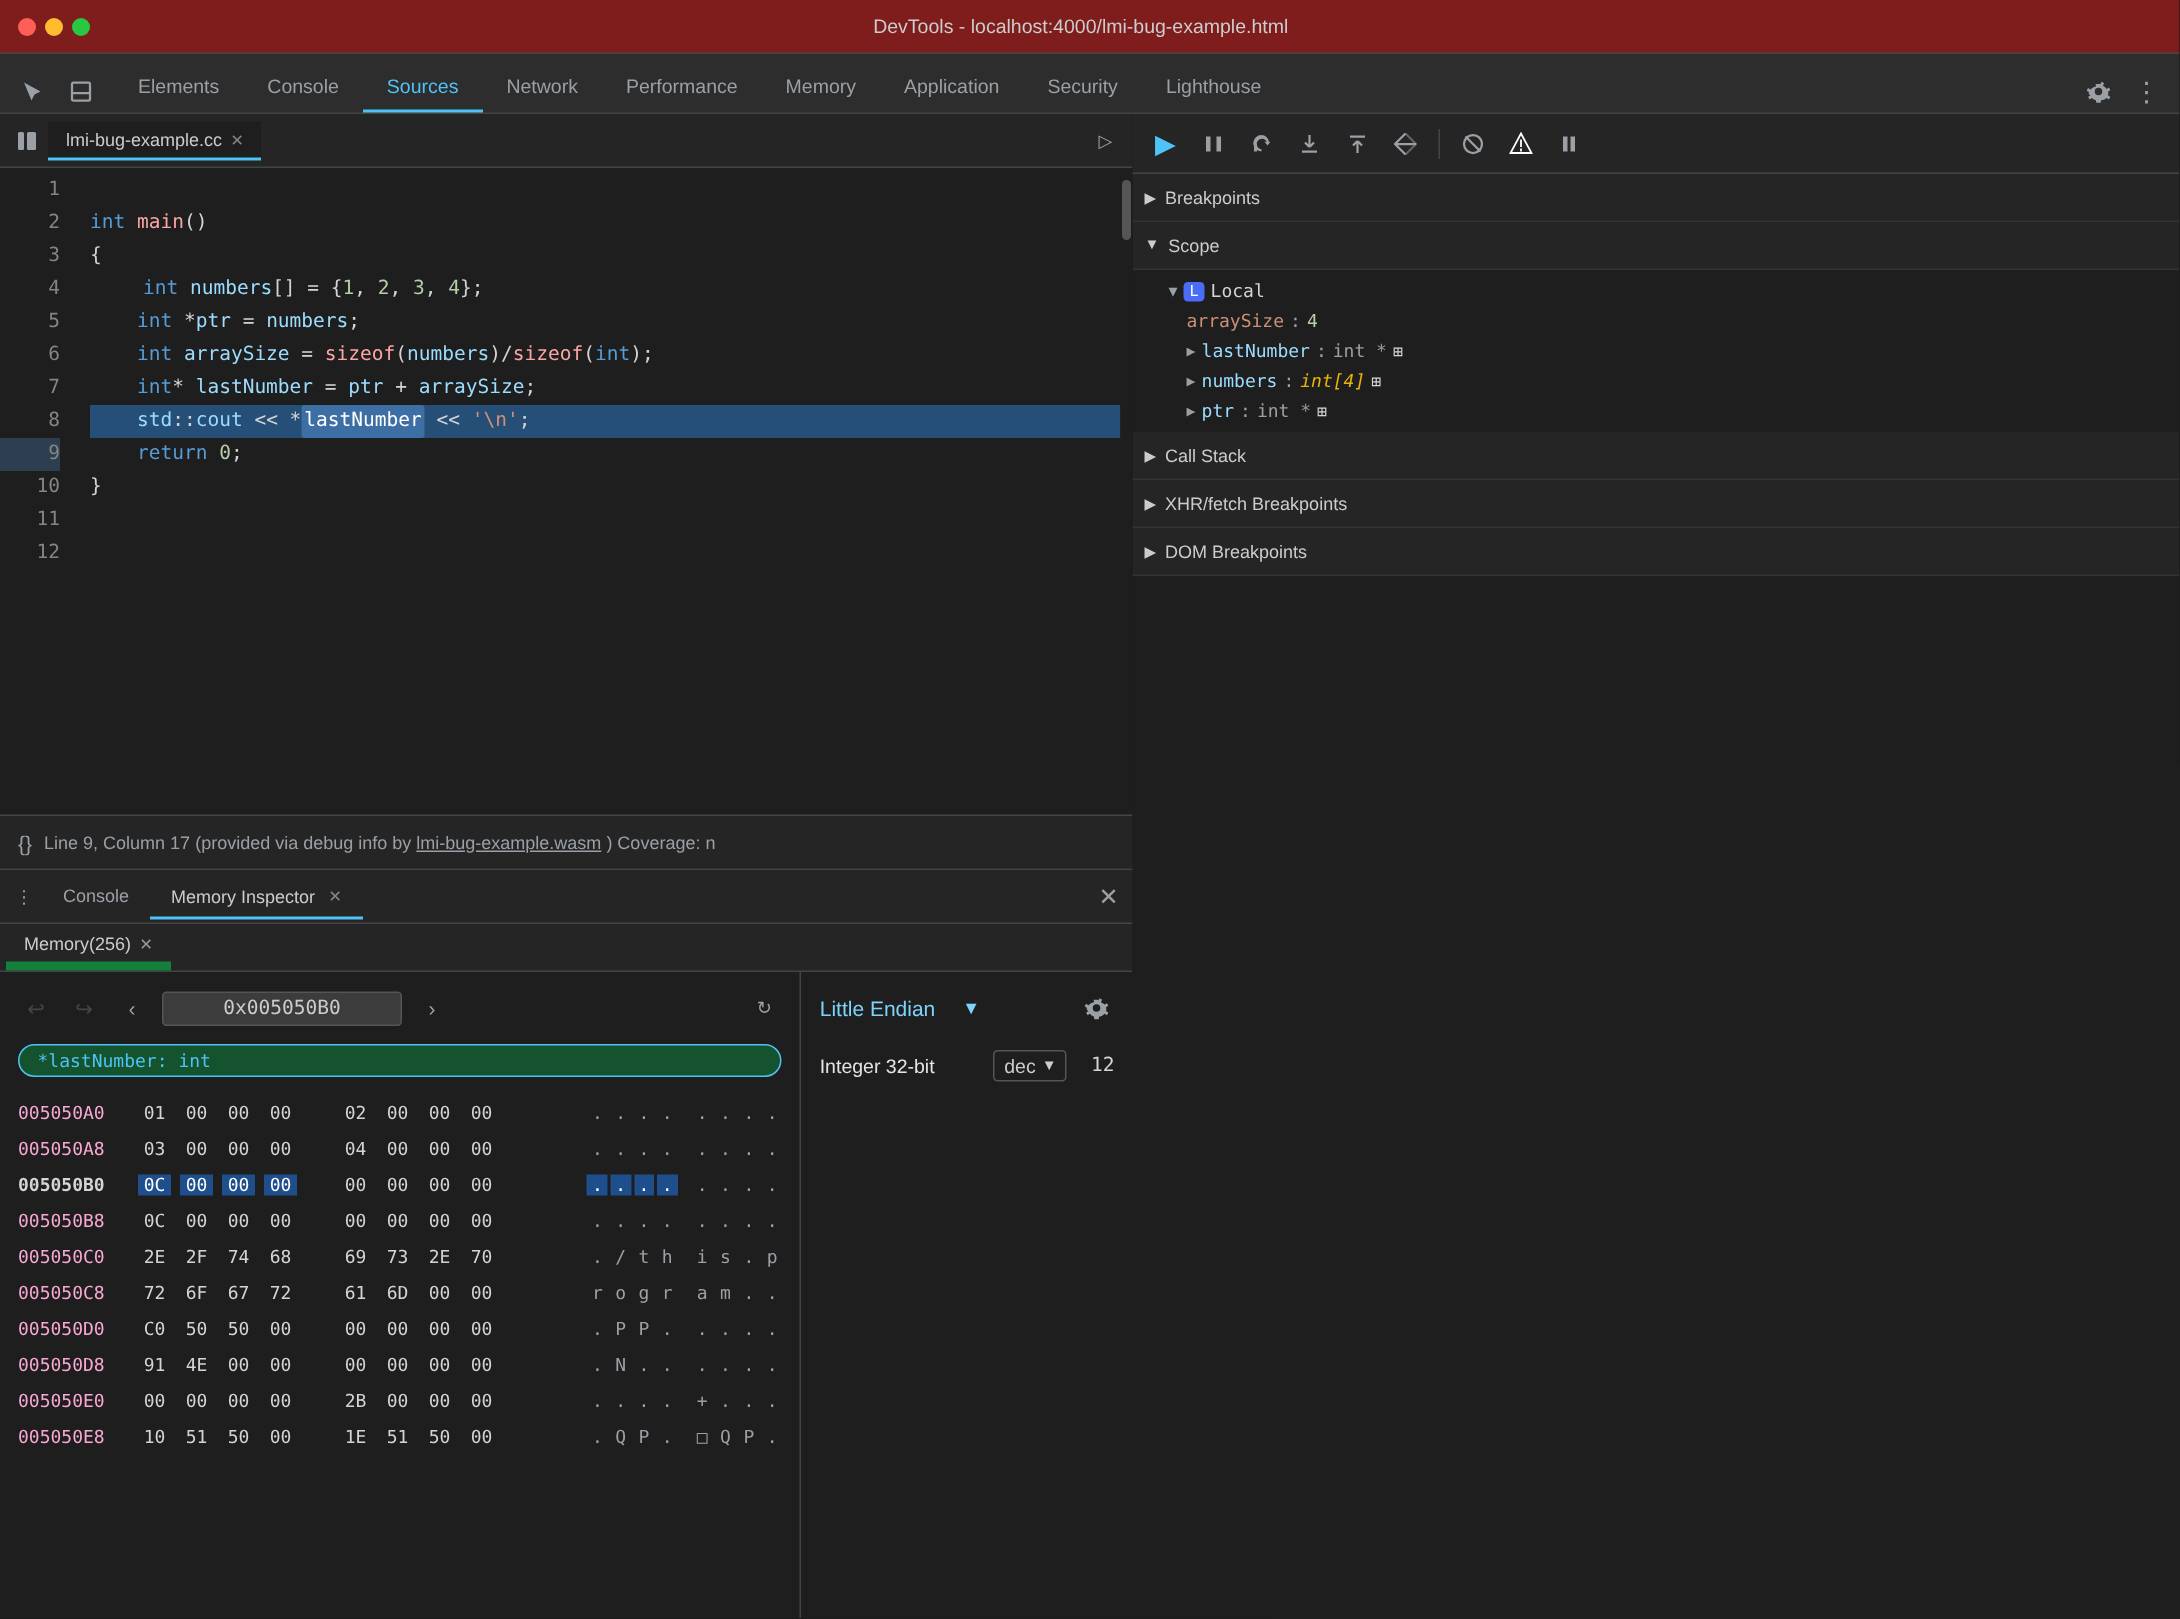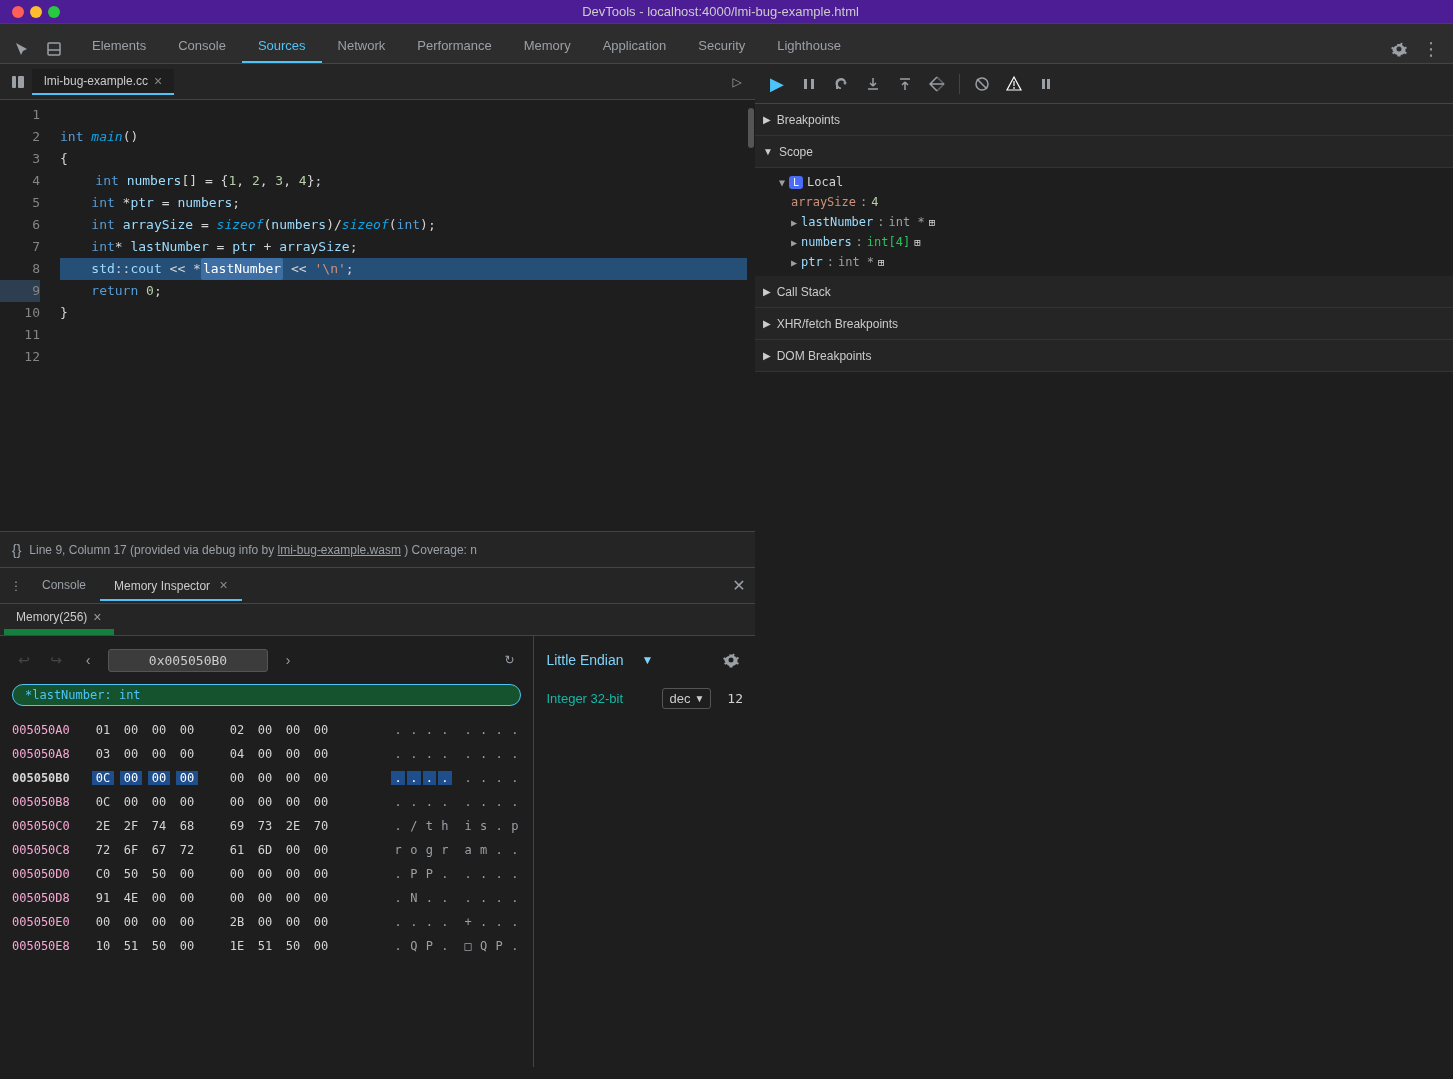--- a/index.html
+++ b/index.html
@@ -1,21 +1,21 @@
 <!DOCTYPE html>
 <html><head>
   <meta charset="utf-8">
   <style>
     * { box-sizing: border-box; margin: 0; padding: 0; }
     body { font-family: 'Segoe UI', Arial, sans-serif; font-size: 12px; background: #1e1e1e; color: #d4d4d4; height: 1079px; overflow: hidden; }
 
     
     .title-bar {
-      background: #4c1d95;
-      height: 24px;
+      background: #7f1d1d;
+      height: 36px;
       display: flex;
       align-items: center;
       justify-content: space-between;
       padding: 0 12px;
       border-bottom: 1px solid #444;
     }
     .title-bar-title { color: #ccc; font-size: 13px; flex: 1; text-align: center; }
     .title-bar-btn { width: 12px; height: 12px; border-radius: 50%; display: inline-block; cursor: pointer; }
 
     
@@ -97,21 +97,21 @@
       line-height: 22px;
       overflow: hidden;
     }
     .code-line { white-space: pre; min-height: 22px; display: flex; align-items: center; }
 
     
     .kw { color: #569cd6; }
     .str { color: #ce9178; }
     .num { color: #b5cea8; }
     .inc { color: #ce9178; }
-    .fn { color: #0ea5e9; font-style: italic; }
+    .fn { color: #fca5a5; }
     .var { color: #9cdcfe; }
 
     
     .status-bar {
       height: 36px;
       background: #252526;
       border-top: 1px solid #444;
       display: flex;
       align-items: center;
       padding: 0 12px;
@@ -371,21 +371,21 @@
       display: flex; align-items: center; justify-content: center;
       cursor: pointer;
       color: #9aa0a6;
     }
     .int-row {
       display: flex;
       align-items: center;
       gap: 16px;
       font-size: 13px;
     }
-    .int-label { color: #14b8a6; width: 100px; }
+    .int-label { color: #e5e5e5; width: 100px; }
     .int-format {
       display: flex;
       align-items: center;
       gap: 4px;
       color: #ccc;
       cursor: pointer;
       border: 1px solid #555;
       border-radius: 3px;
       padding: 2px 6px;
     }
@@ -1014,21 +1014,21 @@
           <span style="color:#9cdcfe;">lastNumber</span>
           <span style="color:#9aa0a6;margin:0 4px;">:</span>
           <span style="color:#9aa0a6;">int *</span>
           <span style="margin-left:4px;font-size:11px;">⊞</span>
         </div>
 
         <div class="scope-item scope-indent-2">
           <span class="scope-arrow">▶</span>
           <span style="color:#9cdcfe;">numbers</span>
           <span style="color:#9aa0a6;margin:0 4px;">:</span>
-          <span style="color:#22c55e;">int[4]</span>
+          <span style="color:#eab308;font-style:italic;">int[4]</span>
           <span style="margin-left:4px;font-size:11px;">⊞</span>
         </div>
 
         <div class="scope-item scope-indent-2">
           <span class="scope-arrow">▶</span>
           <span style="color:#9cdcfe;">ptr</span>
           <span style="color:#9aa0a6;margin:0 4px;">:</span>
           <span style="color:#9aa0a6;">int *</span>
           <span style="margin-left:4px;font-size:11px;">⊞</span>
         </div>

